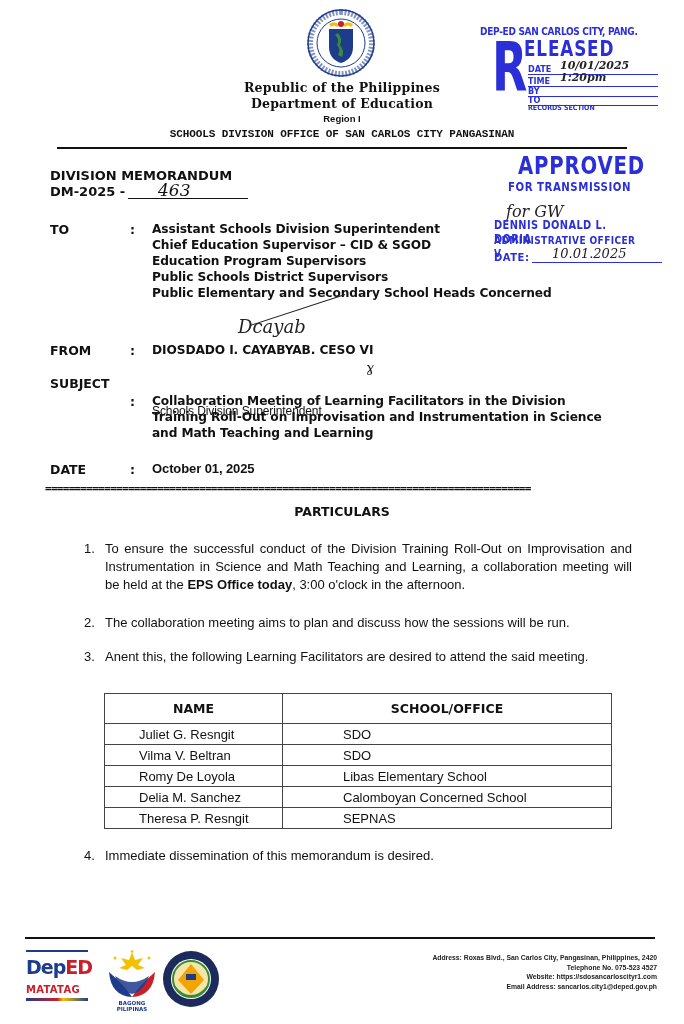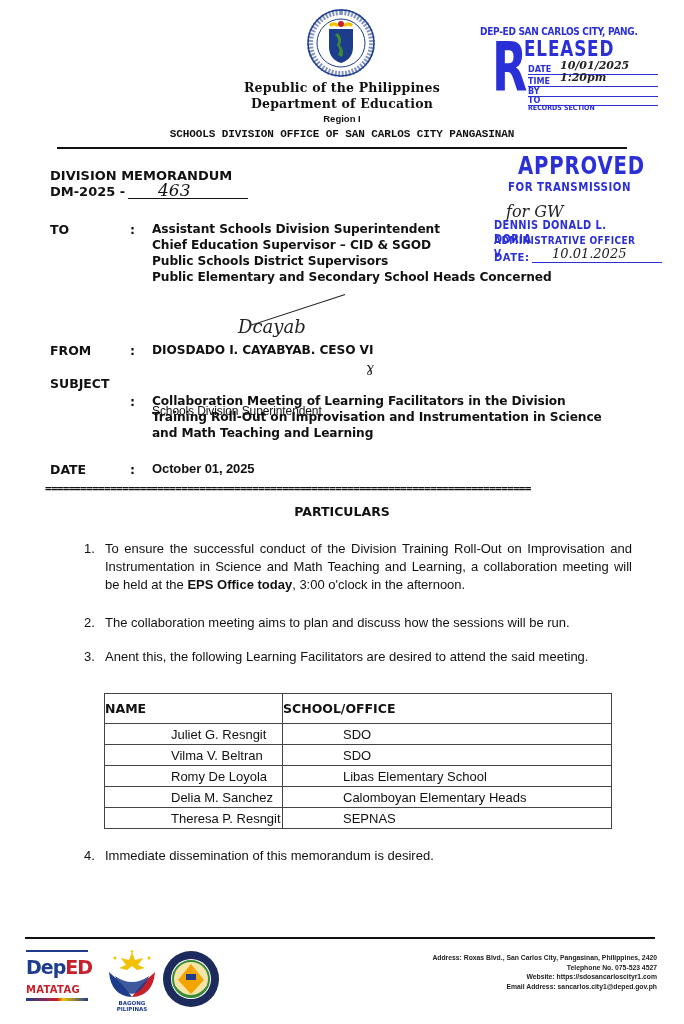--- a/index.html
+++ b/index.html
@@ -79,22 +79,22 @@
   .para .num { position: absolute; left: 0; top: 0; }
   .para .txt { display: block; margin-left: 21px; text-align: justify; }
   .p1 { top: 540px; }
   .p2 { top: 614px; }
   .p3 { top: 648px; }
   .p4 { top: 847px; }
 
   
   .fac-table { left: 104px; top: 693px; width: 508px; border-collapse: collapse; font-family: "Liberation Sans", sans-serif; font-size: 13px; }
   .fac-table th, .fac-table td { border: 1px solid #444; height: 21px; padding: 0; }
-  .fac-table th { height: 30px; font-family: "DejaVu Sans", sans-serif; font-weight: bold; font-size: 12.5px; text-align: left; }
-  .fac-table td.c-name { padding-left: 66px; width: 178px; margin-left: 28px; }
+  .fac-table th { height: 30px; font-family: "DejaVu Sans", sans-serif; font-weight: bold; font-size: 12.5px; text-align: center; }
+  .fac-table td.c-name { padding-left: 34px; width: 178px; margin-left: 28px; }
   .fac-table td.c-school { padding-left: 60px; }
 
   
   .foot-rule { left: 25px; top: 937px; width: 630px; height: 2px; background: #111; }
   .deped-logo { left: 26px; top: 950px; width: 64px; height: 60px; }
   .deped-logo .bar { position: absolute; left: 0; top: 0; width: 62px; height: 2px; background: #1d3c8c; }
   .deped-logo .deped { position: absolute; left: 0; top: 6px; font-family: "DejaVu Sans", sans-serif; font-weight: bold; font-size: 19px; letter-spacing: -1px; }
   .deped-logo .deped .d1 { color: #1d3c8c; }
   .deped-logo .deped .d2 { color: #c8202a; }
   .deped-logo .matatag { position: absolute; left: 0; top: 34px; font-family: "DejaVu Sans", sans-serif; font-weight: bold; font-size: 10px; color: #c8202a; letter-spacing: 0.3px; }
@@ -161,20 +161,21 @@
 <div class="abs memo-title">DIVISION MEMORANDUM</div>
 <div class="abs memo-num-lbl">DM-2025 -</div>
 <div class="abs memo-num-line"></div>
 <div class="abs memo-num-val">463</div>
 
 <div class="abs lbl to-lbl">TO</div>
 <div class="abs colon to-colon">:</div>
 <div class="abs val to-list">
   <div>Assistant Schools Division Superintendent</div>
   <div>Chief Education Supervisor – CID &amp; SGOD</div>
+  <div>Education Program Supervisors</div>
   <div>Public Schools District Supervisors</div>
   <div>Public Elementary and Secondary School Heads Concerned</div>
 </div>
 
 <div class="abs from-sig-line"></div>
 <div class="abs from-sig">Dcayab</div>
 <div class="abs lbl from-lbl">FROM</div>
 <div class="abs colon from-colon">:</div>
 <div class="abs val from-name">DIOSDADO I. CAYABYAB. CESO VI</div>
 <div class="abs val val-normal from-pos">Schools Division Superintendent</div>
@@ -219,21 +220,21 @@
     <tr>
       <td class="c-name">Vilma V. Beltran</td>
       <td class="c-school">SDO</td>
     </tr>
     <tr>
       <td class="c-name">Romy De Loyola</td>
       <td class="c-school">Libas Elementary School</td>
     </tr>
     <tr>
       <td class="c-name">Delia M. Sanchez</td>
-      <td class="c-school">Calomboyan Elementary Heads</td>
+      <td class="c-school">Calomboyan Concerned School</td>
     </tr>
     <tr>
       <td class="c-name">Theresa P. Resngit</td>
       <td class="c-school">SEPNAS</td>
     </tr>
   </tbody>
 </table>
 
 <div class="abs para p4">
   <span class="num">4.</span>

